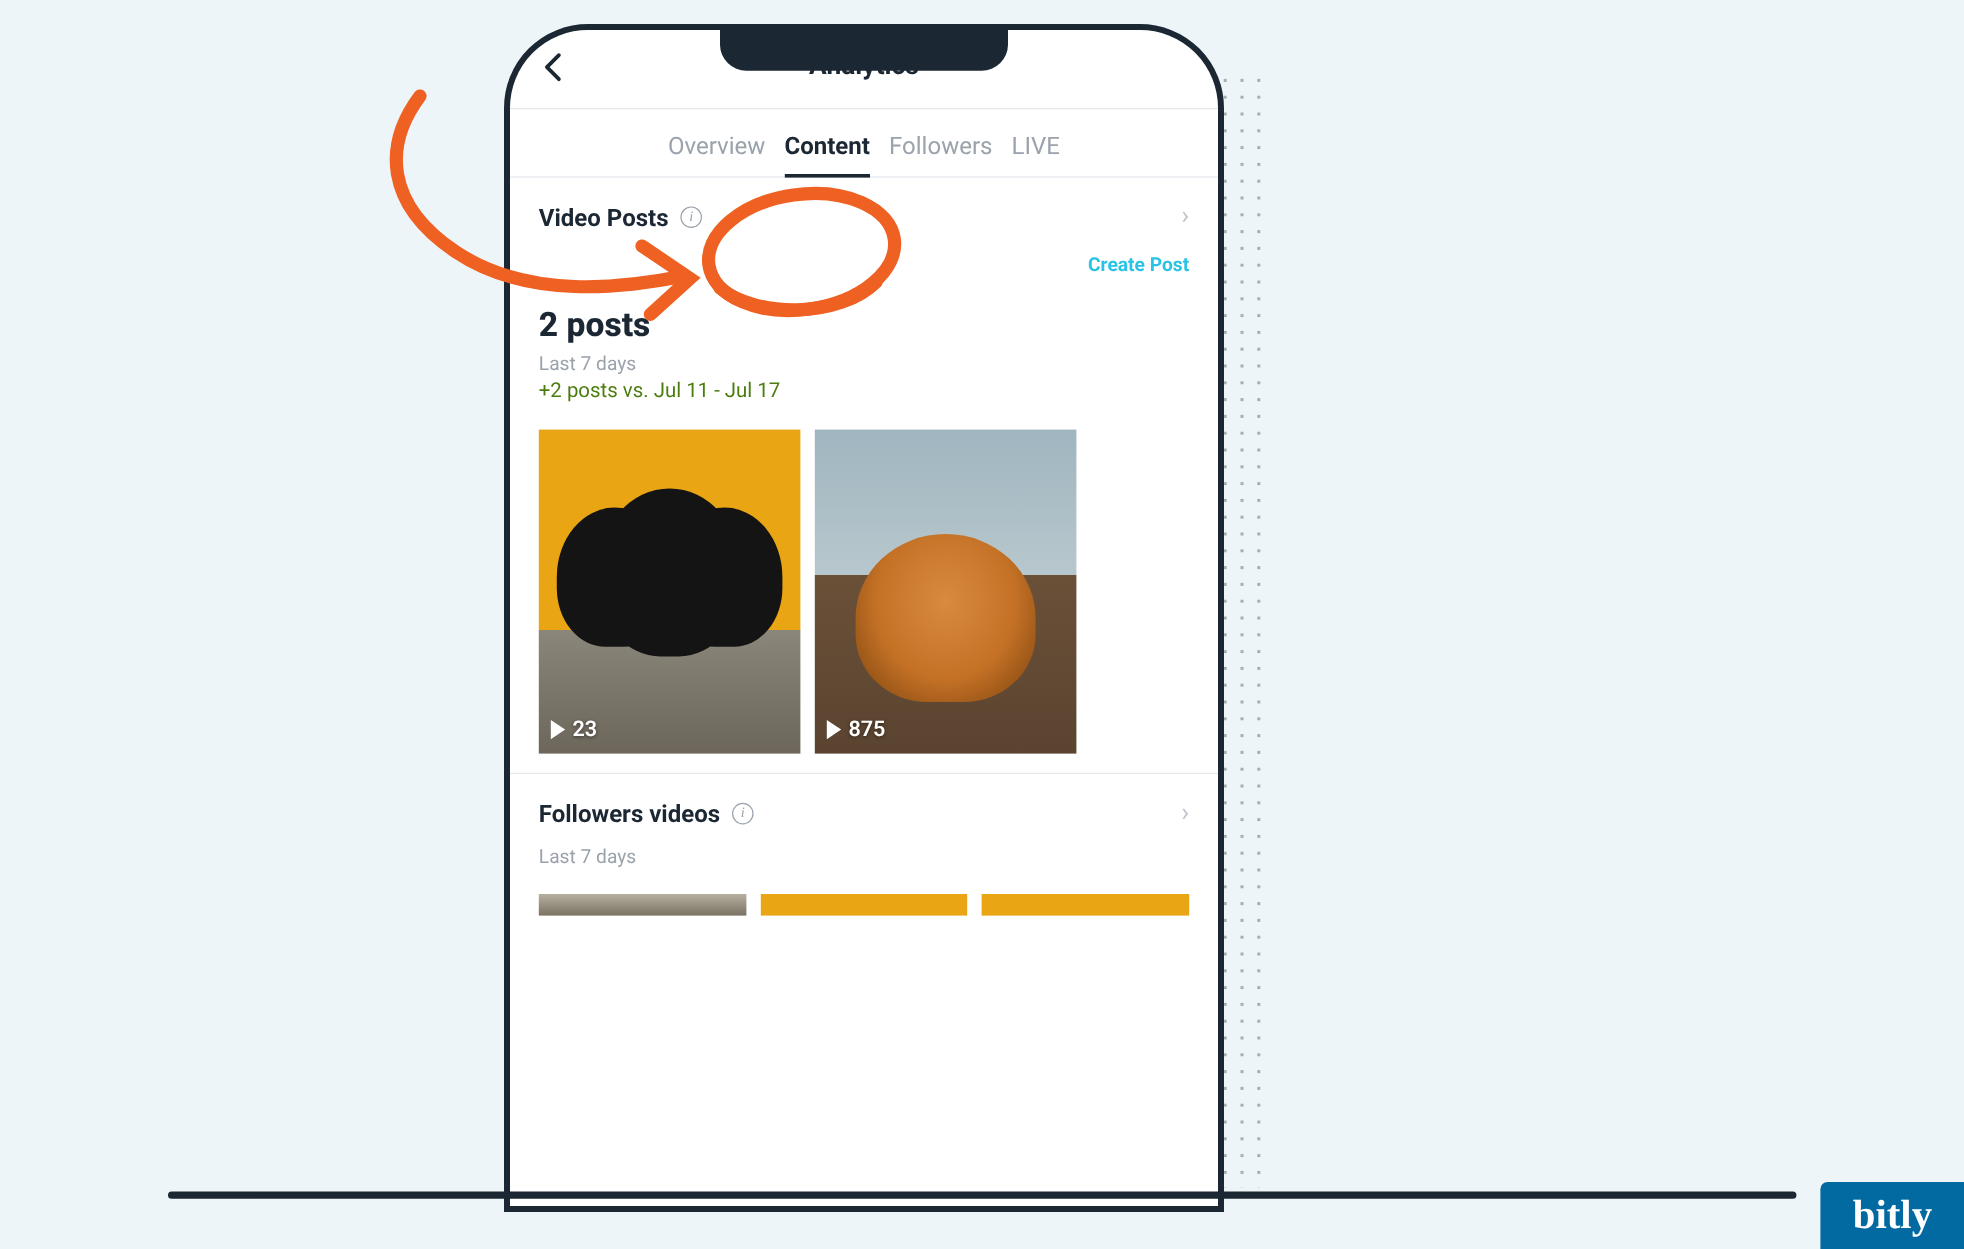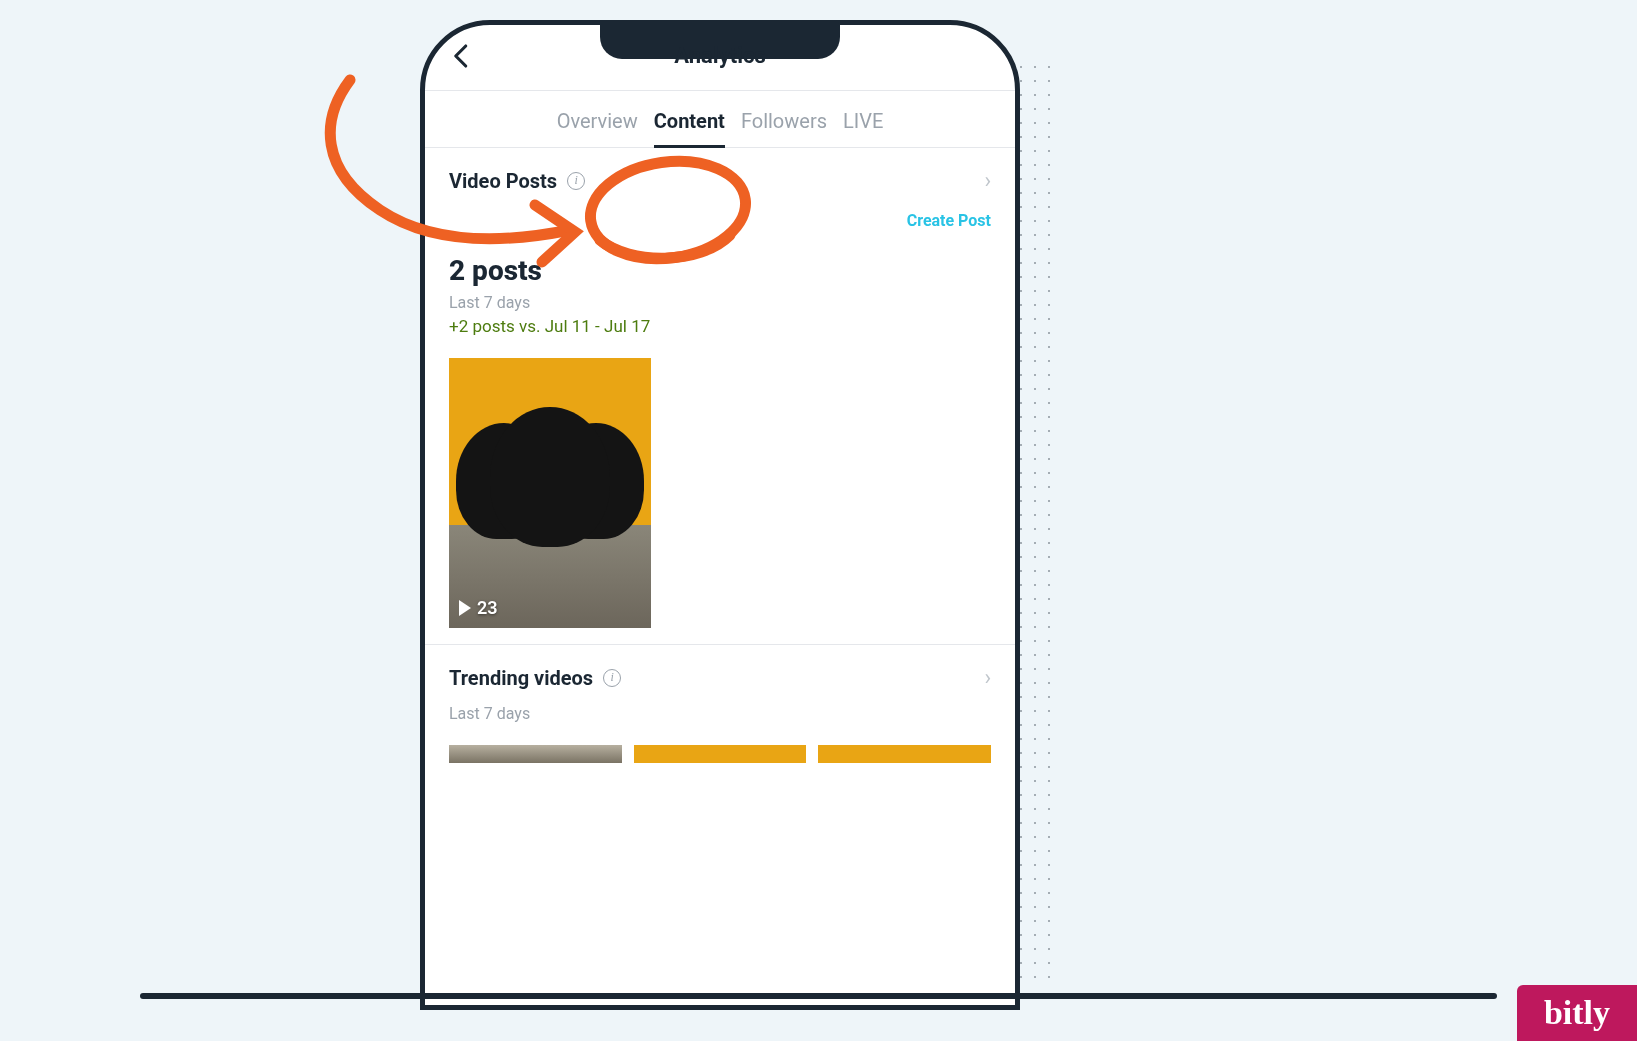--- a/index.html
+++ b/index.html
@@ -138,21 +138,21 @@
     display:flex; justify-content:space-between; align-items:flex-start;
     margin-top: 18px;
   }
   .posts-count { font-size: 28px; font-weight: 800; color:#1b2733;margin-top:43px; }
   .create-post { font-size: 16px; font-weight: 700; color:#29c3e5; cursor:pointer; }
   .sub1 { font-size: 16px; color:#9aa2ab; margin-top:6px; }
   .sub2 { font-size: 17px; color:#4d7c0f; margin-top:4px; }
 
   .thumbs { display:flex; gap:12px; margin-top:22px; }
   .thumb {
-    width: 202px; height: 270px; position:relative; overflow:hidden;
+    width: 218px; height: 270px; position:relative; overflow:hidden;
     background:#ccc; cursor:pointer;
   }
   .thumb.dog { background: linear-gradient(180deg,#e9a514 0%, #e9a514 62%, #8a8679 62%, #6c665b 100%); }
   .thumb.dog::before {
     content:""; position:absolute; left:50%; top:44%; transform:translate(-50%,-50%);
     width:120px; height:140px; background:#141414; border-radius:55% 55% 48% 48%;
     box-shadow: -46px 4px 0 -12px #141414, 46px 4px 0 -12px #141414;
   }
   .thumb.cat { background: linear-gradient(180deg,#9fb5bf 0%, #b8c7cd 45%, #6b5038 45%, #5a4430 100%); }
   .thumb.cat::before {
@@ -187,21 +187,21 @@
     position:absolute;
     left: 280px; top: 60px;
     width: 480px; height: 260px;
     pointer-events:none;
   }
 
   
   .bitly {
     position:absolute; right:0; bottom:0;
     width: 120px; height: 56px;
-    background:#be185d;
+    background:#0369a1;
     border-radius: 6px 0 0 0;
     color:#fff;
     font-family: "Comic Sans MS", "Segoe Script", cursive;
     font-size: 34px; font-weight:700;
     display:flex; align-items:center; justify-content:center;
   }
 </style>
 </head>
 <body>
 
@@ -245,27 +245,33 @@
       <div class="create-post">Create Post</div>
     </div>
 
     <div class="thumbs">
       <div class="thumb dog">
         <div class="plays">
           <span class="play-tri"></span>
           <span>23</span>
         </div>
       </div>
+      <div class="thumb cat">
+        <div class="plays">
+          <span class="play-tri"></span>
+          <span>875</span>
+        </div>
+      </div>
     </div>
   </div>
 
   <div class="section" style="border-bottom:none; padding-bottom:8px;">
     <div class="section-head">
       <div class="section-title-wrap">
-        <span class="section-title">Trending videos</span>
+        <span class="section-title">Followers videos</span>
         <span class="info-icon">i</span>
       </div>
       <span class="chev">›</span>
     </div>
     <div class="sub1" style="margin-top:14px;">Last 7 days</div>
   </div>
 
   <div class="trending-strip">
     <div class="strip a"></div>
     <div class="strip b"></div>

